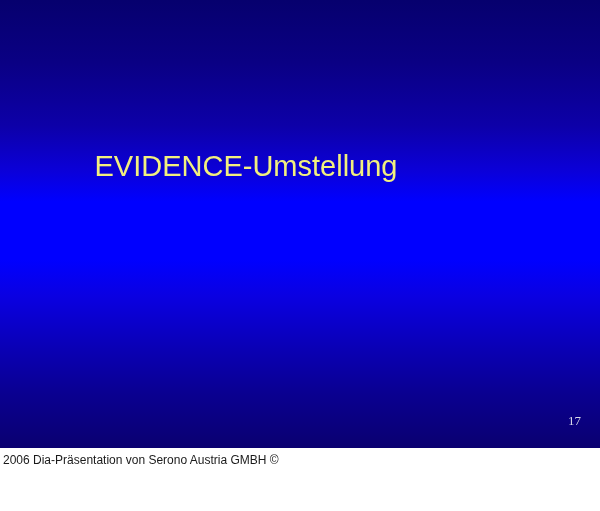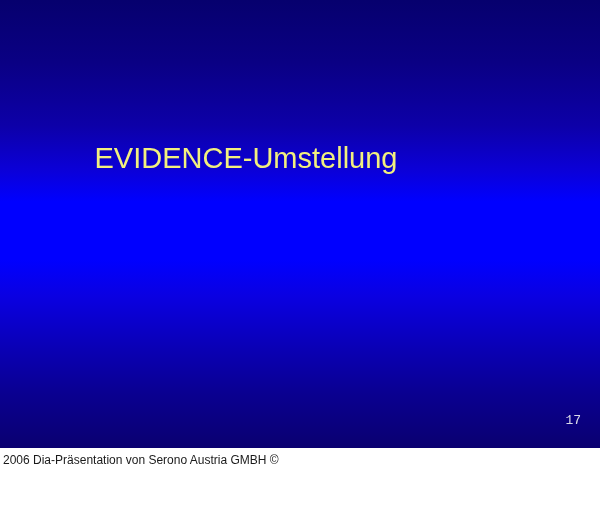--- a/index.html
+++ b/index.html
@@ -34,21 +34,21 @@
         #0a00b4 78%,
         #0a0090 88%,
         #0a0070 100%);
     overflow: hidden;
   }
 
   
   #title-block {
     position: absolute;
     left: 0;
-    top: 140px;
+    top: 148px;
     width: 492px;
     text-align: center;
   }
   .title-line {
     color: #f2f07e;
     font-family: "Liberation Sans", sans-serif;
     font-size: 29px;
     font-weight: normal;
     line-height: 36px;
     letter-spacing: 0px;
@@ -57,21 +57,21 @@
   .title-spacer {
     height: 30px;
   }
 
   
   #page-number {
     position: absolute;
     right: 19px;
     top: 413px;
     color: #d8d8e8;
-    font-family: Liberation Mono, monospace;
+    font-family: Liberation Serif, serif;
     font-size: 13px;
     line-height: 16px;
     text-align: right;
   }
 
   
   #footer-strip {
     position: absolute;
     left: 0;
     top: 448px;

